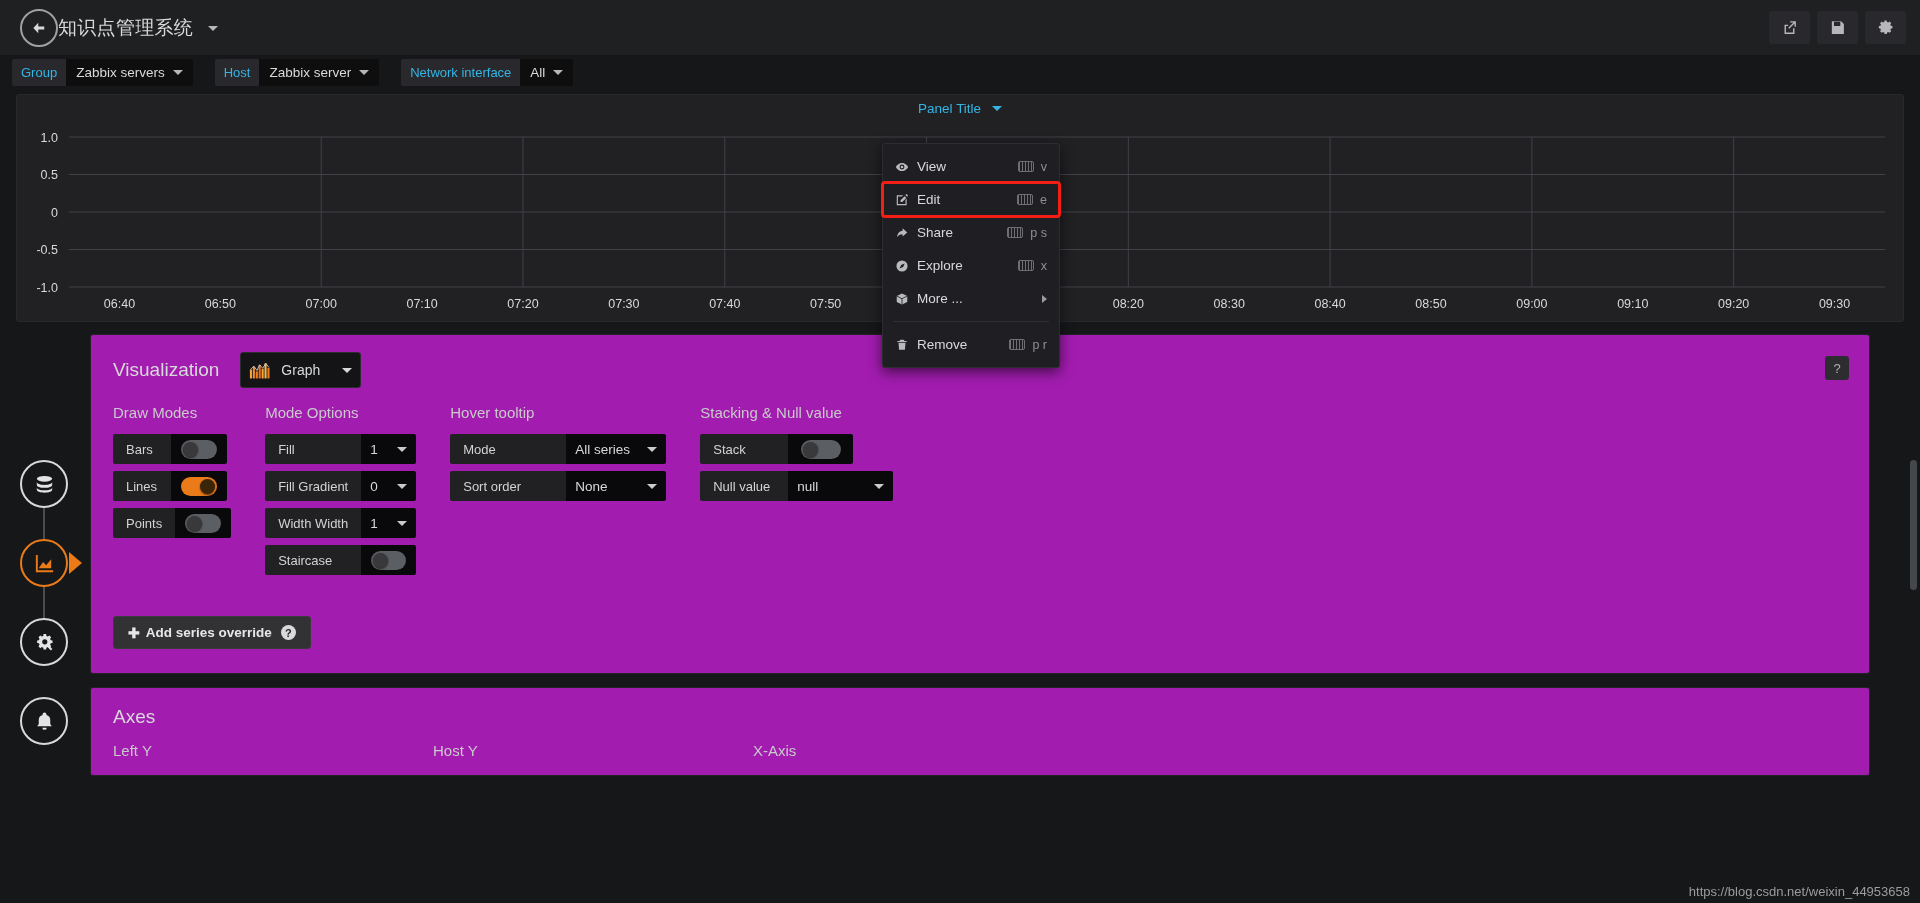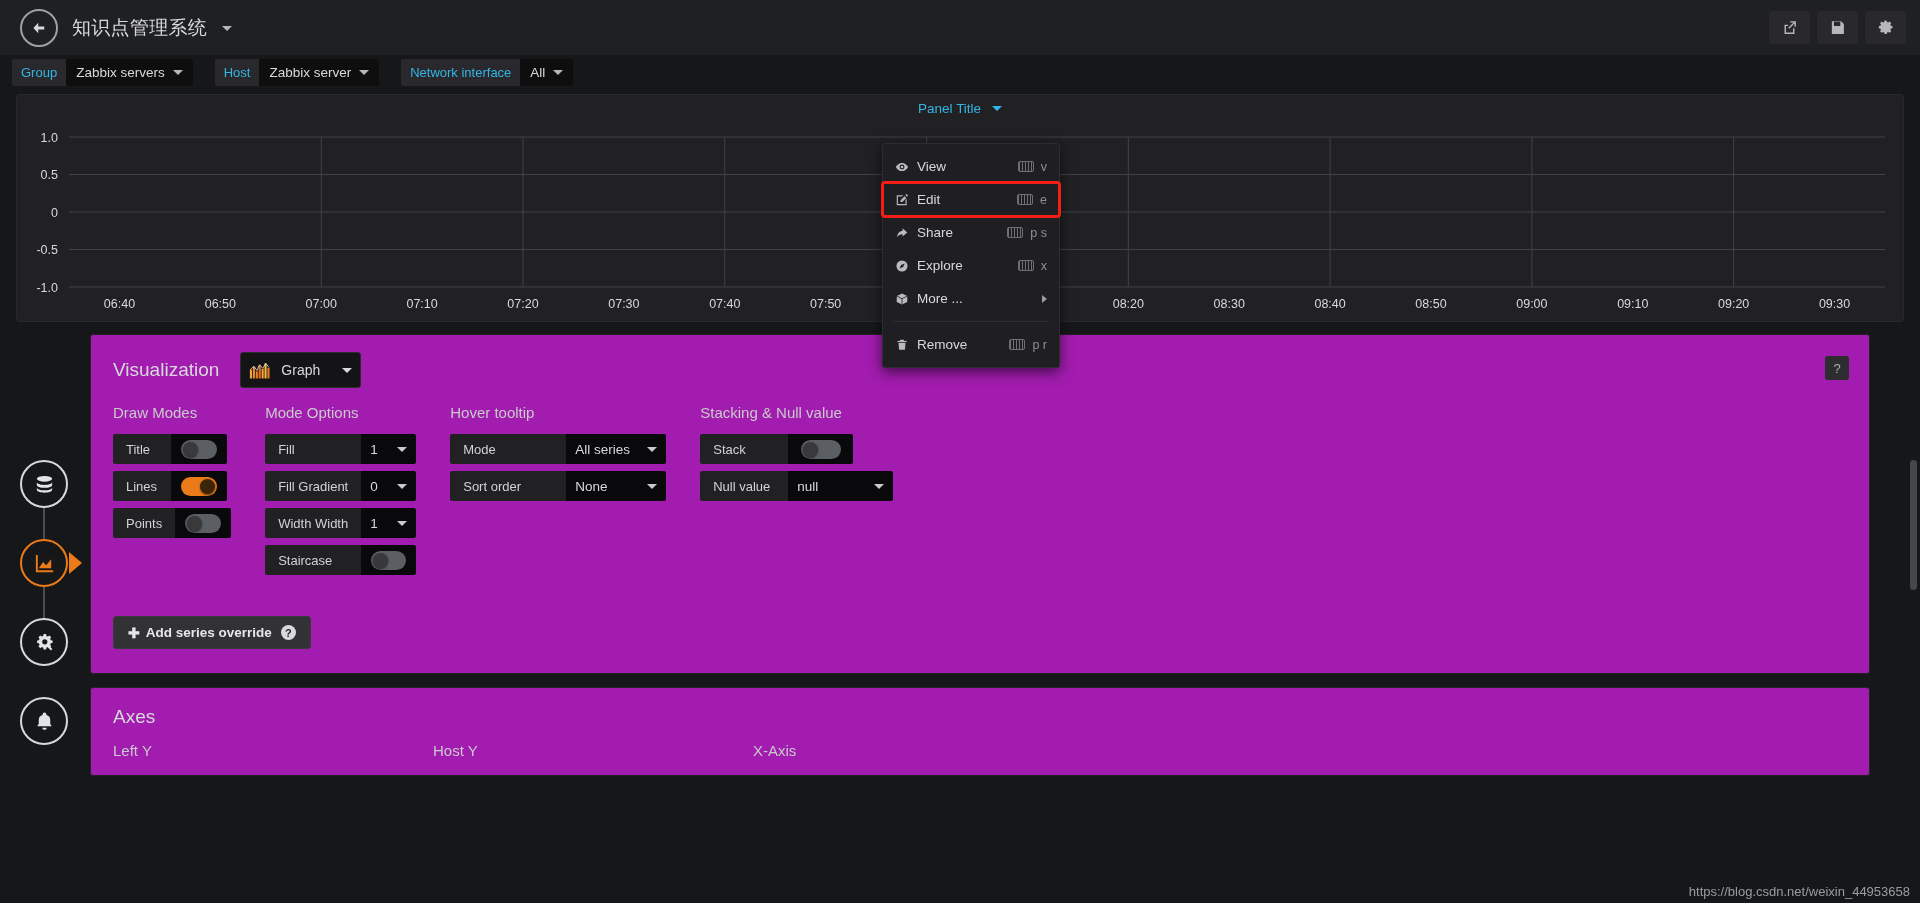--- a/index.html
+++ b/index.html
@@ -17,21 +17,21 @@
     position:absolute; left:0; top:0; width:1920px; height:55px;
     background:#1f2022; display:flex; align-items:center; padding:0 14px;
   }
   .back-btn {
     width:38px; height:38px; border-radius:50%;
     border:2px solid #9fa1a3; display:flex; align-items:center; justify-content:center;
     color:#d8d9da; cursor:pointer; flex:0 0 auto; margin-left:6px;
   }
   .back-btn svg { width:18px; height:18px; fill:#d8d9da; }
   .dash-title {
-    font-size:19px; color:#d8d9da; margin-left:14px; letter-spacing:.3px; white-space:nowrap;
+    font-size:19px; color:#d8d9da; letter-spacing:.3px; white-space:nowrap;
   }
   .caret { display:inline-block; width:0; height:0;
     border-left:5px solid transparent; border-right:5px solid transparent;
     border-top:5px solid #b6b7b8; vertical-align:middle; }
   .title-caret { margin-left:9px; }
   .spacer { flex:1 1 auto; }
 
   .tb-btn {
     height:33px; min-width:41px; background:#29292d; border:none; border-radius:3px;
     color:#b0b1b3; display:inline-flex; align-items:center; justify-content:center;
@@ -437,21 +437,21 @@
         </div>
       </div>
       <div class="help-btn">
         <span>?</span>
       </div>
 
       <div class="opt-cols" id="opt-cols">
           <div class="opt-col">
             <div class="opt-col-title">Draw Modes</div>
             <div class="opt-row">
-              <div class="opt-label" style="min-width: 58px;">Title</div>
+              <div class="opt-label" style="min-width: 58px;">Bars</div>
               <div class="toggle-cell" style="width: 56px;">
                 <div class="tgl"></div>
               </div>
             </div>
             <div class="opt-row">
               <div class="opt-label" style="min-width: 58px;">Lines</div>
               <div class="toggle-cell" style="width: 56px;">
                 <div class="tgl on"></div>
               </div>
             </div>

